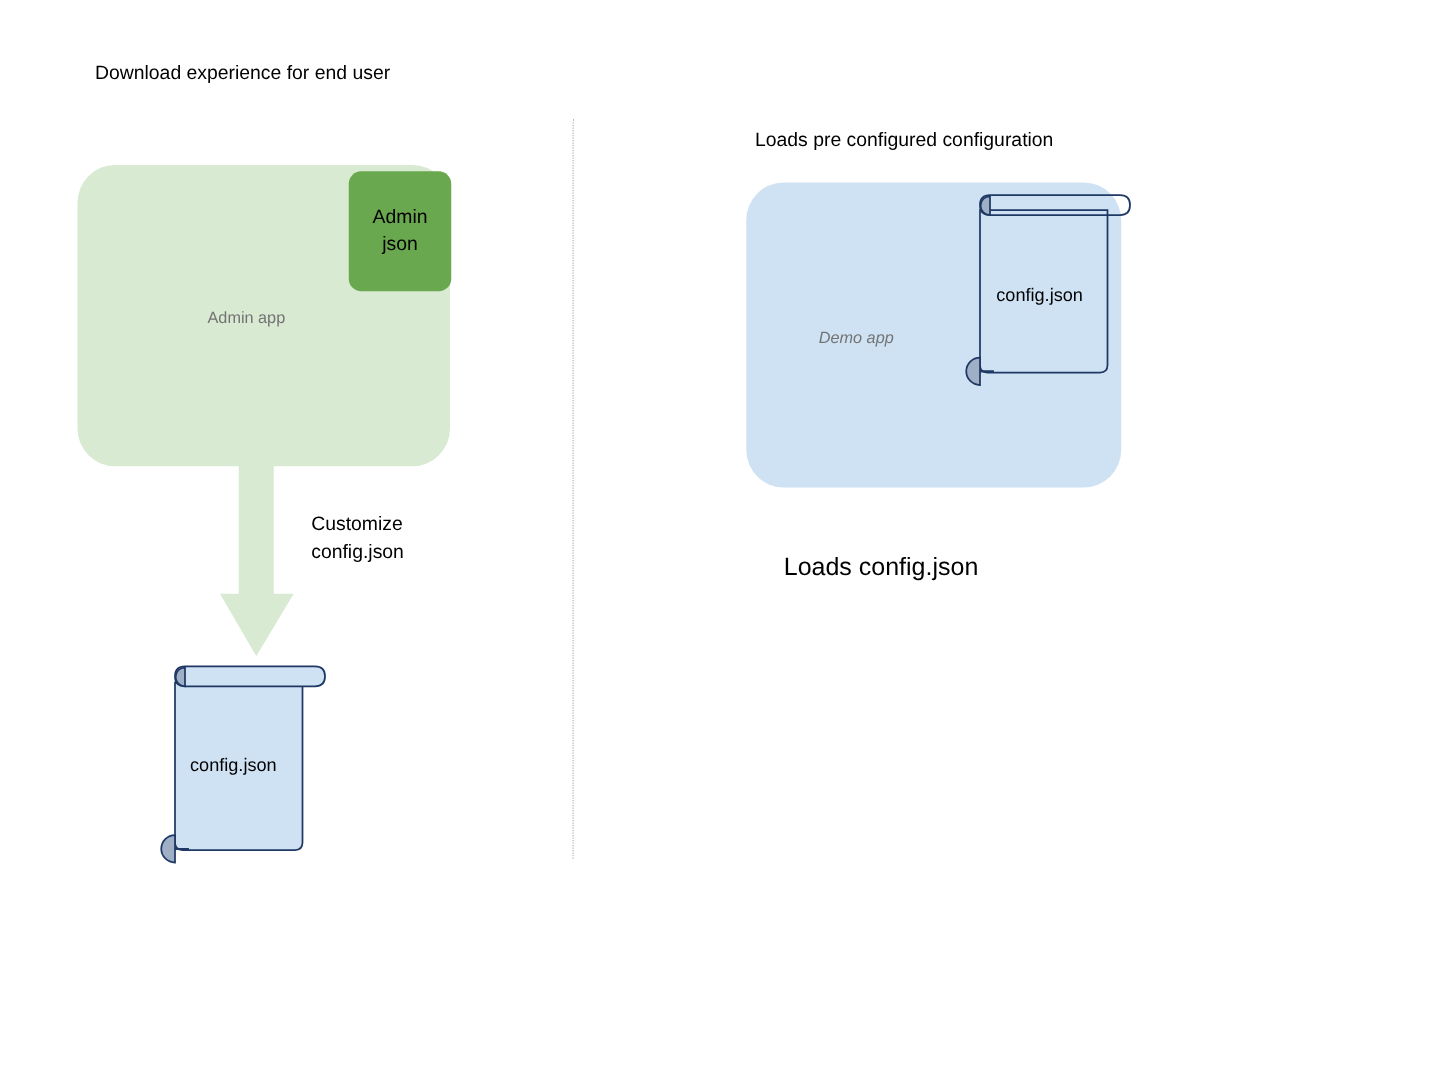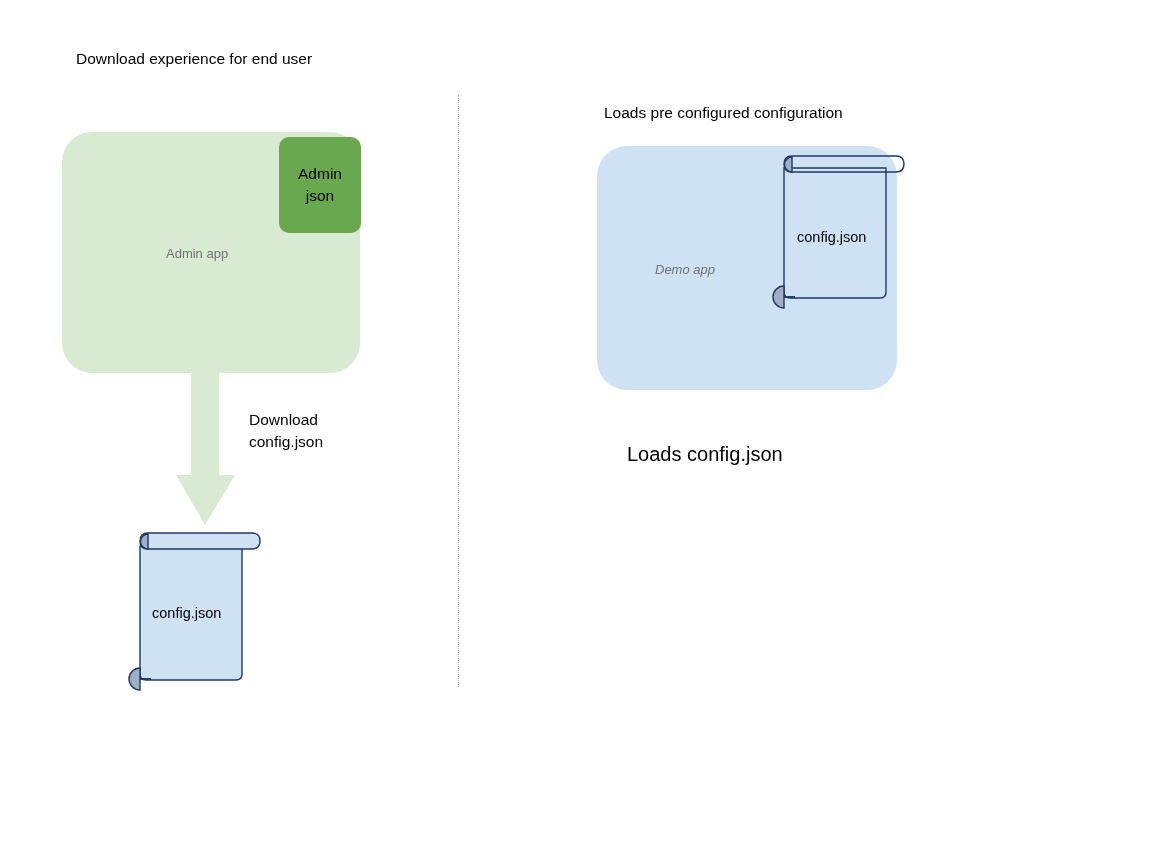--- a/index.html
+++ b/index.html
@@ -156,21 +156,21 @@
       <span>Admin</span><br>
       <span>json</span>
     </div>
   </div>
 
   <svg id="download-arrow" viewBox="0 0 64 160">
     <polygon points="15,0 43,0 43,105 59,105 29,155 0,105 15,105" fill="#d9ead3"></polygon>
   </svg>
 
   <div class="arrow-caption">
-    <span>Download</span><br>
+    <span>Customize</span><br>
     <span>config.json</span>
   </div>
 
   <svg class="scroll-doc" id="scroll-left" viewBox="0 0 150 164">
 
     <path d="M22 18 L22 146 Q22 152 28 152 L118 152 Q124 152 124 146 L124 18 Z" fill="#cfe2f3" stroke="#1f3864" stroke-width="1.4"></path>
 
     <path d="M30 5 L134 5 Q142 5 142 13 Q142 21 134 21 L30 21 Q22 21 22 13 Q22 5 30 5 Z" fill="#cfe2f3" stroke="#1f3864" stroke-width="1.4"></path>
 
     <path d="M30 6 A7.5 7.5 0 1 0 30 21 L30 13 Z" fill="#9fb0c6" stroke="#1f3864" stroke-width="1.4"></path>

